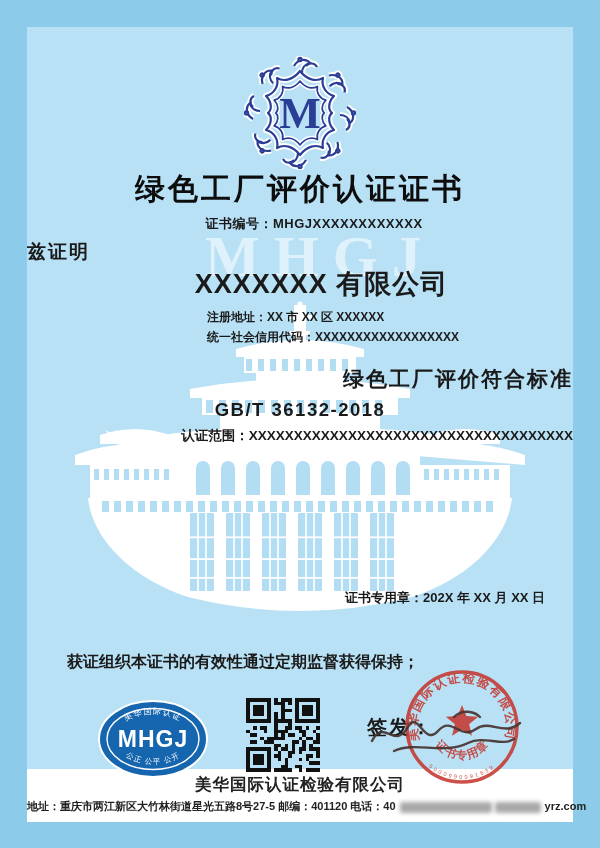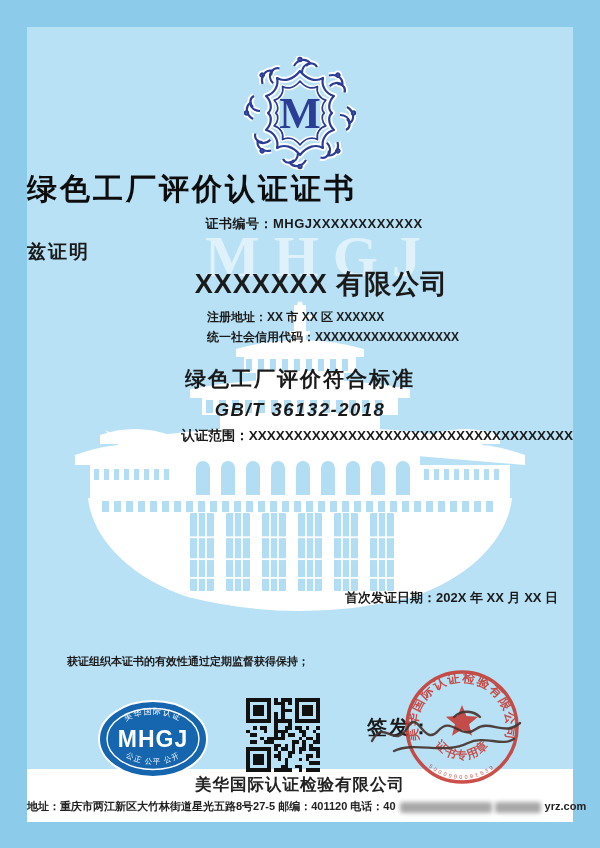--- a/index.html
+++ b/index.html
@@ -25,41 +25,41 @@
   .building { left: 33px; top: 266px; width: 480px; height: 332px; z-index: 1; }
   .emblem { left: 217px; top: 29px; width: 112px; height: 114px; z-index: 2; }
   .emblem .halo { stroke:#ffffff; stroke-width:6; fill:none; stroke-linejoin:round; }
   .emblem .line { stroke:#2b3e95; stroke-width:2.2; fill:none; stroke-linejoin:round; }
   .emb-m {
     font-family:"Liberation Serif","DejaVu Serif",serif; font-weight:bold;
     font-size:44px; fill:#2b3e95; text-anchor:middle;
   }
 
   .title {
-    left:0; right:0; top:142px; z-index:2;
+    left:0; right:0; top:142px; text-align:center; z-index:2;
     font-family:"Liberation Serif","DejaVu Serif",serif;
     font-size:30px; font-weight:bold; letter-spacing:3px; color:#0d0d0d;
   }
   .certno { left:0; right:0; top:188px; text-align:center; z-index:2;
     font-size:13px; font-weight:600; letter-spacing:.5px;padding-left:28px; }
   .declare { left:0; right:0; top:212px; text-align:left; z-index:2;
     font-family:"Liberation Serif","DejaVu Serif",serif;
     font-size:19px; font-weight:bold; letter-spacing:2px; }
   .company { left:0; right:0; top:239px; text-align:center; z-index:2;
     font-size:27px; font-weight:bold; letter-spacing:1px;padding-left:43px; }
   .info { left:180px; top:281px; z-index:2; font-size:12px; font-weight:bold; line-height:19.5px; }
-  .std1 { left:0; right:0; top:338px; text-align:center; z-index:2;
+  .std1 { left:0; right:0; top:338px; text-align:right; z-index:2;
     font-family:"Liberation Serif","DejaVu Serif",serif;
     font-size:21px; font-weight:bold; letter-spacing:2px; }
   .std2 { left:0; right:0; top:372px; text-align:center; z-index:2;
-    font-size:18.5px; font-weight:bold; letter-spacing:1.5px;font-style:italic; }
+    font-size:18.5px; font-weight:bold; letter-spacing:1.5px; }
   .scope { left:0; right:0; top:400px; text-align:right; z-index:2;
     font-size:13.5px; font-weight:bold; }
   .dates { left:318px; top:560px; z-index:2; font-size:13px; font-weight:600; line-height:21px; }
-  .notes { left:40px; top:626px; z-index:2; font-size:11px; font-weight:bold; line-height:17px; }
+  .notes { left:40px; top:626px; z-index:2; font-size:16px; font-weight:bold; line-height:17px; }
 
   .logo { left:70px; top:672px; width:112px; height:80px; z-index:3; }
   .logo .mhgj { font-weight:bold; font-size:23px; fill:#fff; letter-spacing:1px; text-anchor:middle; }
   .logo .arc { font-size:8px; fill:#fff; letter-spacing:1.5px; }
   .logo .arcb { font-size:7.5px; fill:#fff; letter-spacing:1px; }
 
   .qr { left:217px; top:671px; width:78px; height:74px; z-index:3; }
   .qr svg { width:78px; height:74px; display:block; }
 
   .issue { left:340px; top:687px; z-index:4; font-size:20px; font-weight:bold; letter-spacing:2px; }
@@ -291,21 +291,21 @@
     </div>
 
     <div class="std1">绿色工厂评价符合标准</div>
     <div class="std2">GB/T 36132-2018</div>
 
     <div class="scope">
       <span>认证范围：</span><span>XXXXXXXXXXXXXXXXXXXXXXXXXXXXXXXXXXXX</span>
     </div>
 
     <div class="dates">
-      <div><span>首次发证日期：</span><span>202X 年 XX 月 XX 日</span></div>
+      <div><span>证书专用章：</span><span>202X 年 XX 月 XX 日</span></div>
     </div>
 
     <div class="notes">
       <div>获证组织本证书的有效性通过定期监督获得保持；</div>
     </div>
 
     <svg class="logo" viewBox="0 0 112 80">
       <defs>
         <path id="logoTop" d="M 16,42 A 40,27 0 0 1 96,42"></path>
         <path id="logoBot" d="M 19,41 A 37,24 0 0 0 93,41"></path>

